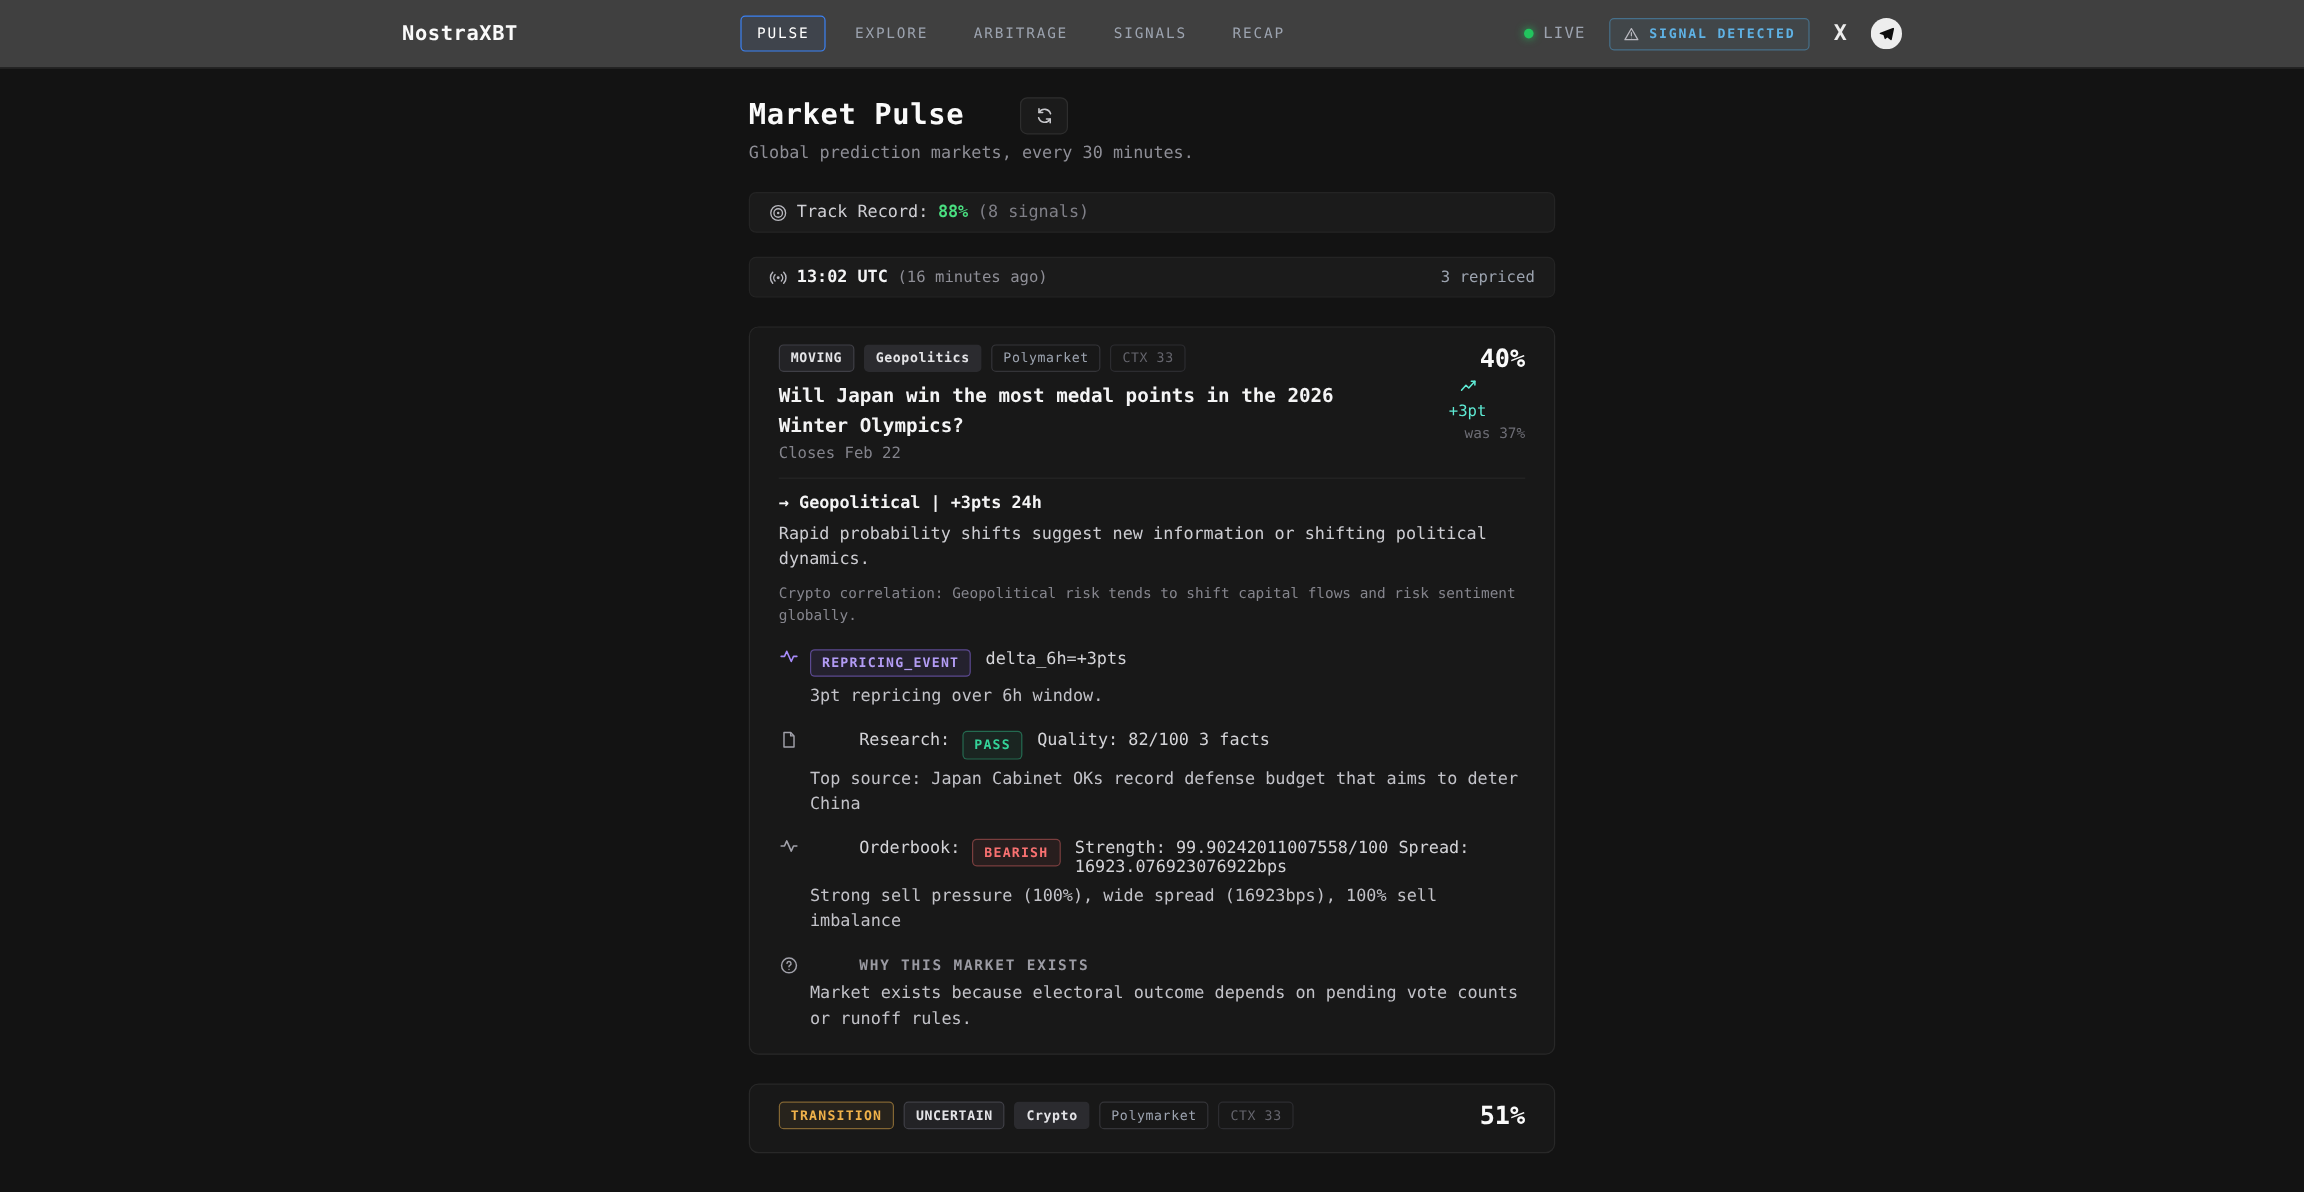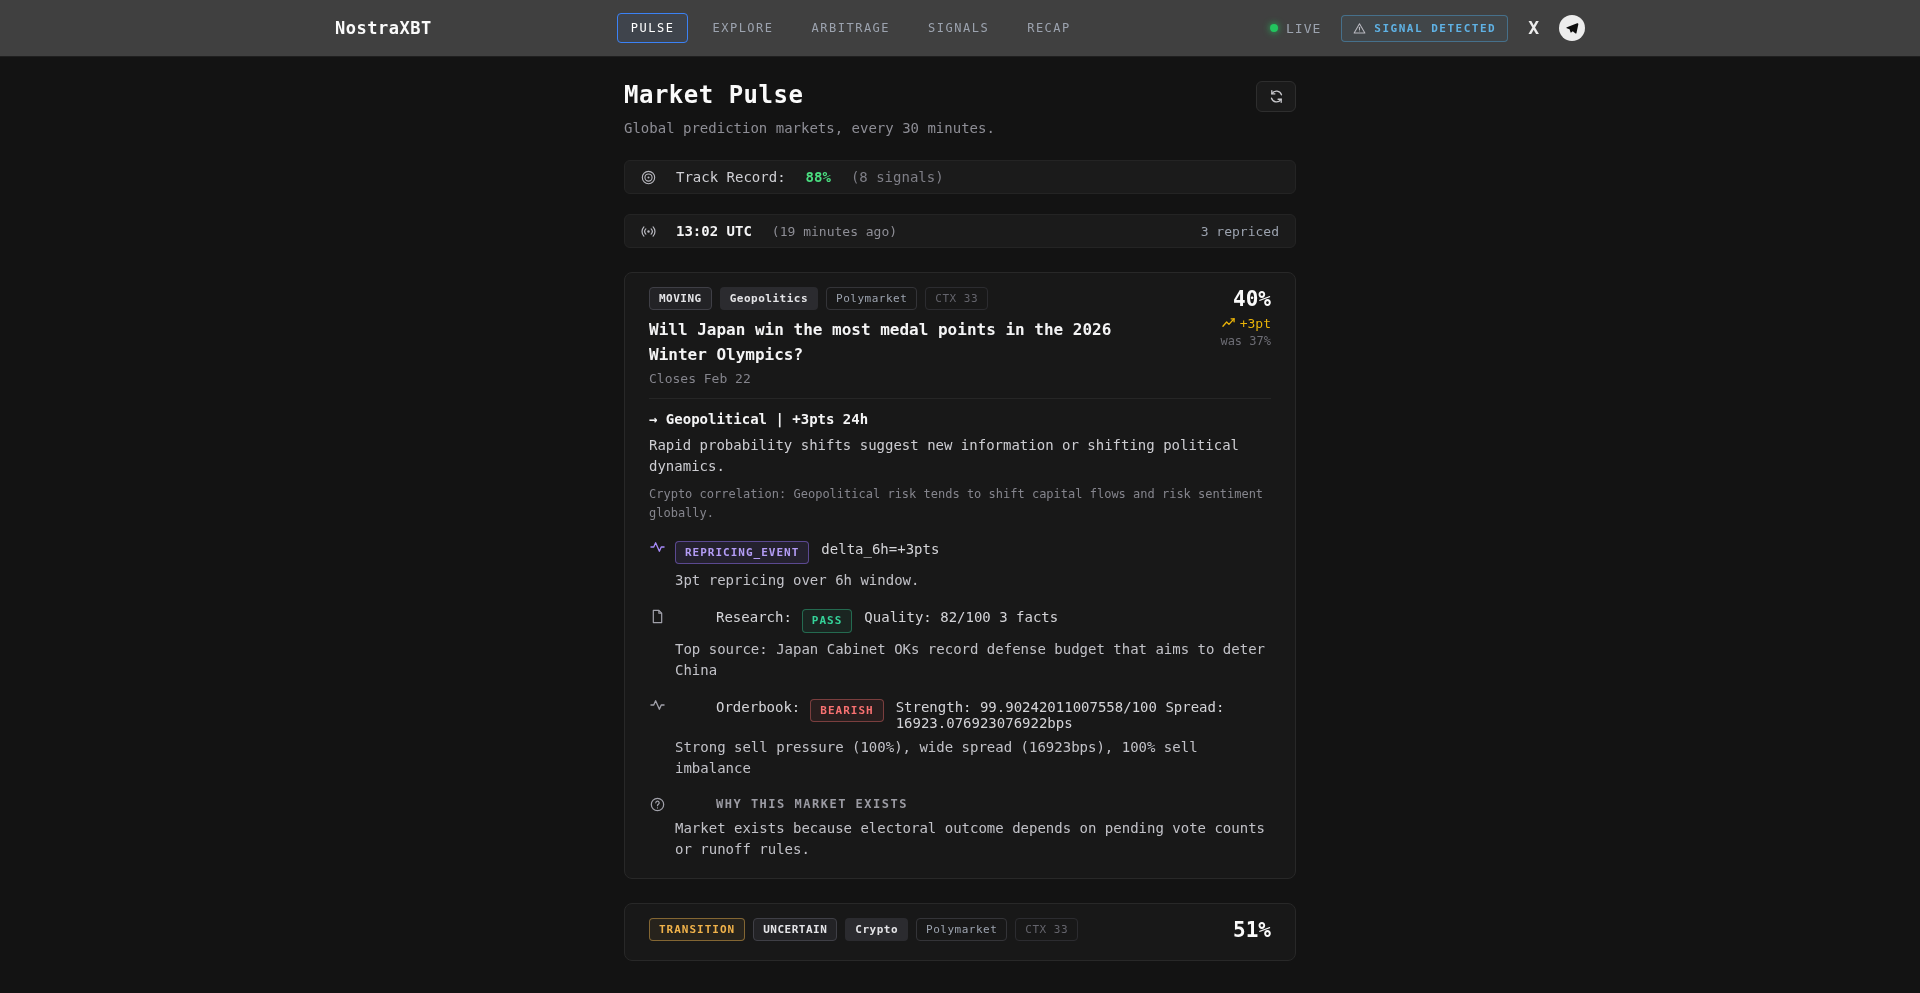--- a/index.html
+++ b/index.html
@@ -18,26 +18,26 @@
   .tab.active { color:#ffffff; border-color:#3b82f6; background:rgba(59,130,246,.07);text-align:right; }
   .nav-right { display:flex; align-items:center; gap:20px; }
   .live { display:flex; align-items:center; gap:8px; color:#9ca3af; font-size:13px; letter-spacing:1px; }
   .live-dot { width:8px; height:8px; border-radius:50%; background:#22c55e; box-shadow:0 0 7px rgba(34,197,94,.9); }
   .signal-badge { display:flex; align-items:center; gap:8px; padding:6px 11px; border:1px solid rgba(77,163,220,.45); background:rgba(77,163,220,.06); border-radius:4px; color:#5fb2e5; font-size:11px; font-weight:bold; letter-spacing:1.5px; }
   .x-icon { color:#ededed; font-size:18px; font-weight:bold; cursor:pointer; line-height:1; }
   .tg-icon { cursor:pointer; display:flex; }
 
   
   main { width:672px; margin:0 auto; padding-top:24px; }
-  .page-head { display:flex; justify-content:space-between; align-items:flex-start;gap:47px; }
+  .page-head { display:flex; align-items:flex-start;gap:47px; }
   .page-title { font-size:24px; font-weight:bold; color:#fafafa; letter-spacing:.5px; }
   .refresh-btn { width:40px; height:31px; border:1px solid #2e2e2e; background:#1b1b1b; border-radius:6px; display:flex; align-items:center; justify-content:center; color:#c8c8cc; cursor:pointer; }
   .subtitle { margin-top:8px; font-size:14px; color:#8e8e96; }
 
-  .bar { background:#1b1b1b; border:1px solid #242424; border-radius:6px; padding:8px 16px; display:flex; align-items:center; gap:20px; font-size:14px; color:#cfcfd4; }
+  .bar { background:#1b1b1b; border:1px solid #242424; border-radius:6px; padding:8px 16px; display:flex; align-items:center; gap:8px; font-size:14px; color:#cfcfd4; }
   .bar-track { margin-top:24px; }
   .bar-update { margin-top:20px; }
   .bar-icon { display:flex; color:#b8b8bf; }
   .tr-value { color:#4ade80; font-weight:bold; }
   .tr-detail { color:#7f7f87; }
   .up-time { color:#f4f4f5; font-weight:bold; }
   .up-ago { color:#8e8e96; font-size:13px; }
   .up-right { margin-left:auto; color:#9ca3af; font-size:13px; }
 
   
@@ -52,21 +52,21 @@
   .badge.amber   { border-color:rgba(245,183,79,.45); background:rgba(245,183,79,.07); color:#f0b24a; font-weight:bold; letter-spacing:1px; }
   .badge.purple  { border-color:rgba(147,114,246,.5); background:rgba(147,114,246,.1); color:#b39cf5; font-weight:bold; letter-spacing:1px; }
   .badge.green   { border-color:rgba(52,211,153,.4); background:rgba(52,211,153,.07); color:#34d399; font-weight:bold; letter-spacing:1px; }
   .badge.red     { border-color:rgba(248,113,113,.4); background:rgba(248,113,113,.07); color:#f87171; font-weight:bold; letter-spacing:1px; }
 
   .card-title { margin-top:8px; font-size:16px; font-weight:bold; color:#f4f4f5; line-height:1.55; max-width:532px; }
   .closes { margin-top:3px; font-size:13px; color:#84848c; }
   .price { text-align:right; min-width:96px; flex-shrink:0; }
   .price-now { font-size:21px; font-weight:bold; color:#fafafa; }
   .price-delta { margin-top:5px; display:flex; justify-content:flex-end; align-items:center; gap:5px; font-size:13px; }
-  .price-delta.up { color:#eab308; }
+  .price-delta.up { color:#5eead4;flex-direction:column; }
   .price-was { margin-top:3px; font-size:12px; color:#6d6d75; }
   .divider { border-top:1px solid #262626; margin:12px 0; }
   .a-head { font-size:14px; font-weight:bold; color:#f4f4f5; }
   .a-para { margin-top:8px; font-size:14px; color:#cdcdd2; line-height:1.5; }
   .a-note { margin-top:8px; font-size:12px; color:#85858d; line-height:1.6; }
   .sec { margin-top:18px; }
   .sec-row { display:flex; align-items:flex-start; gap:10px; }
   .sec-icon { color:#a1a1aa; display:flex; width:16px; justify-content:center; flex-shrink:0; }
   .sec-icon.purple { color:#a78bfa; }
   .sec-label { font-size:14px; color:#d4d4d8; white-space:nowrap;margin-left:41px; }
@@ -142,21 +142,21 @@
 
   <div class="bar bar-update">
     <span class="bar-icon">
         <svg width="15" height="15" viewBox="0 0 16 16" fill="none" stroke="currentColor" stroke-width="1.3" stroke-linecap="round">
           <circle cx="8" cy="8" r="1.3" fill="currentColor" stroke="none"></circle>
           <path d="M5.2 10.8a4 4 0 0 1 0-5.6M10.8 5.2a4 4 0 0 1 0 5.6"></path>
           <path d="M3.1 12.9a7 7 0 0 1 0-9.8M12.9 3.1a7 7 0 0 1 0 9.8"></path>
         </svg>
       </span>
     <span class="up-time">13:02 UTC</span>
-    <span class="up-ago">(19 minutes ago)</span>
+    <span class="up-ago">(16 minutes ago)</span>
     <span class="up-right">3 repriced</span>
   </div>
 
   <div id="cards-root">
       <article class="card">
     <div class="card-head">
       <div class="card-head-left">
         <div class="badges">
               <span class="badge strong">MOVING</span>
               <span class="badge cat">Geopolitics</span>

